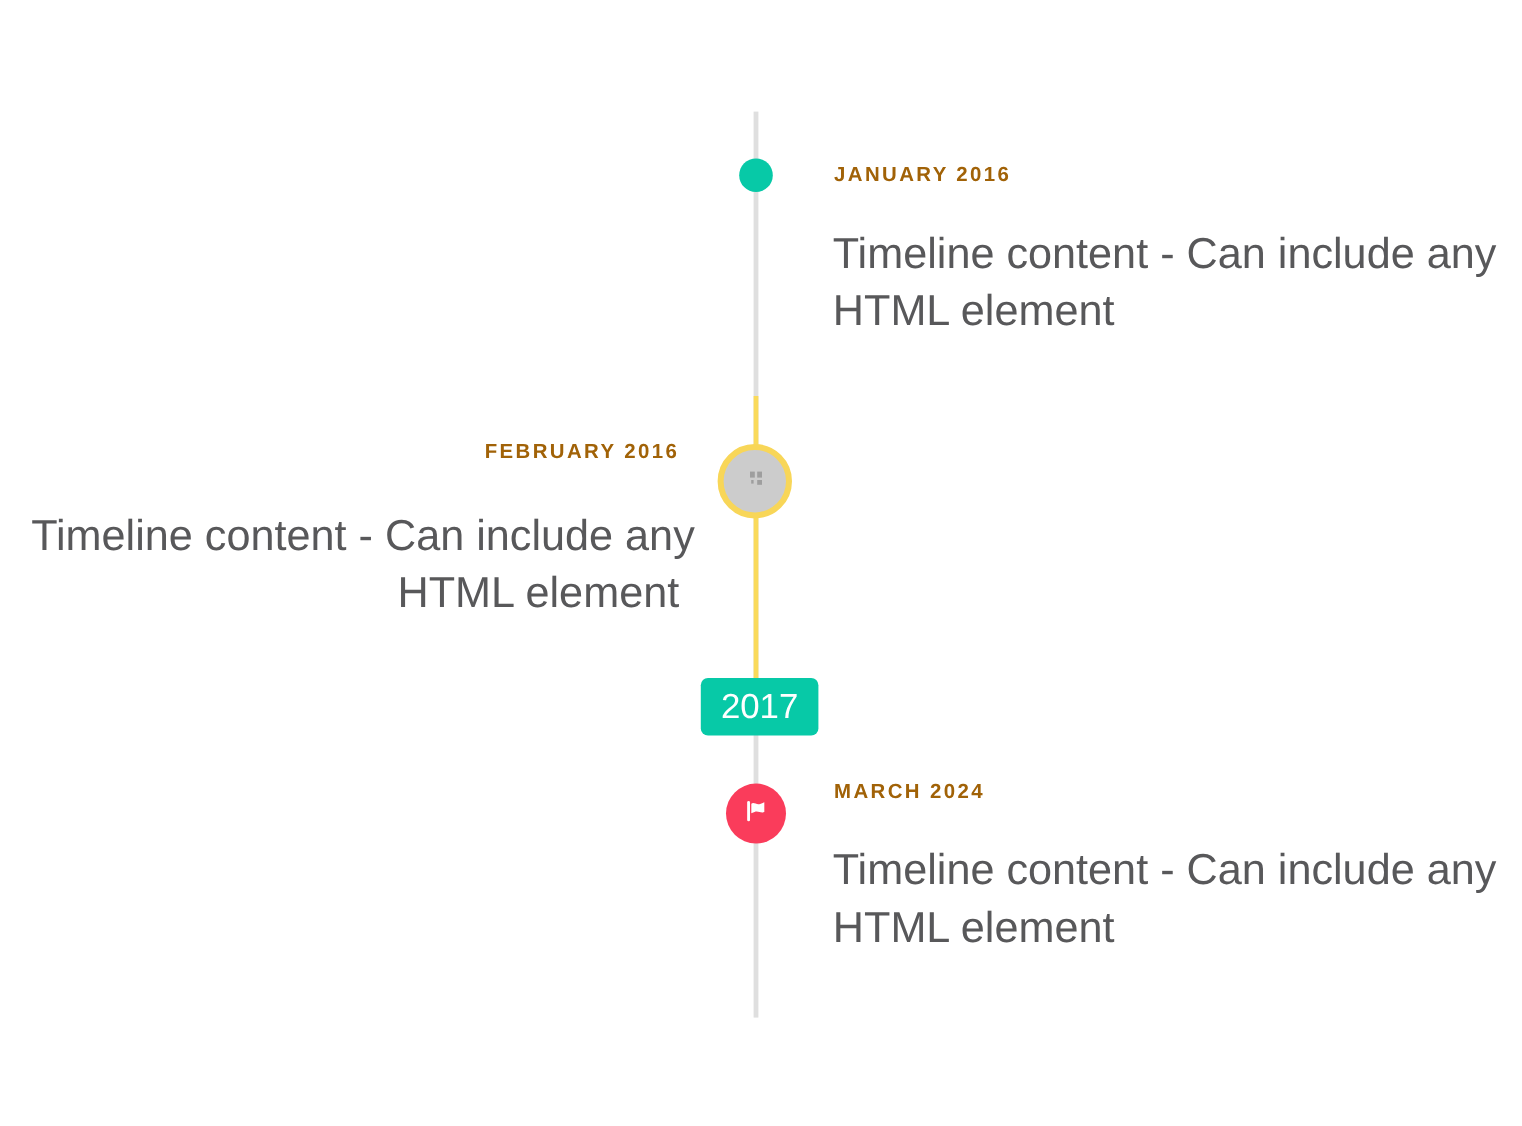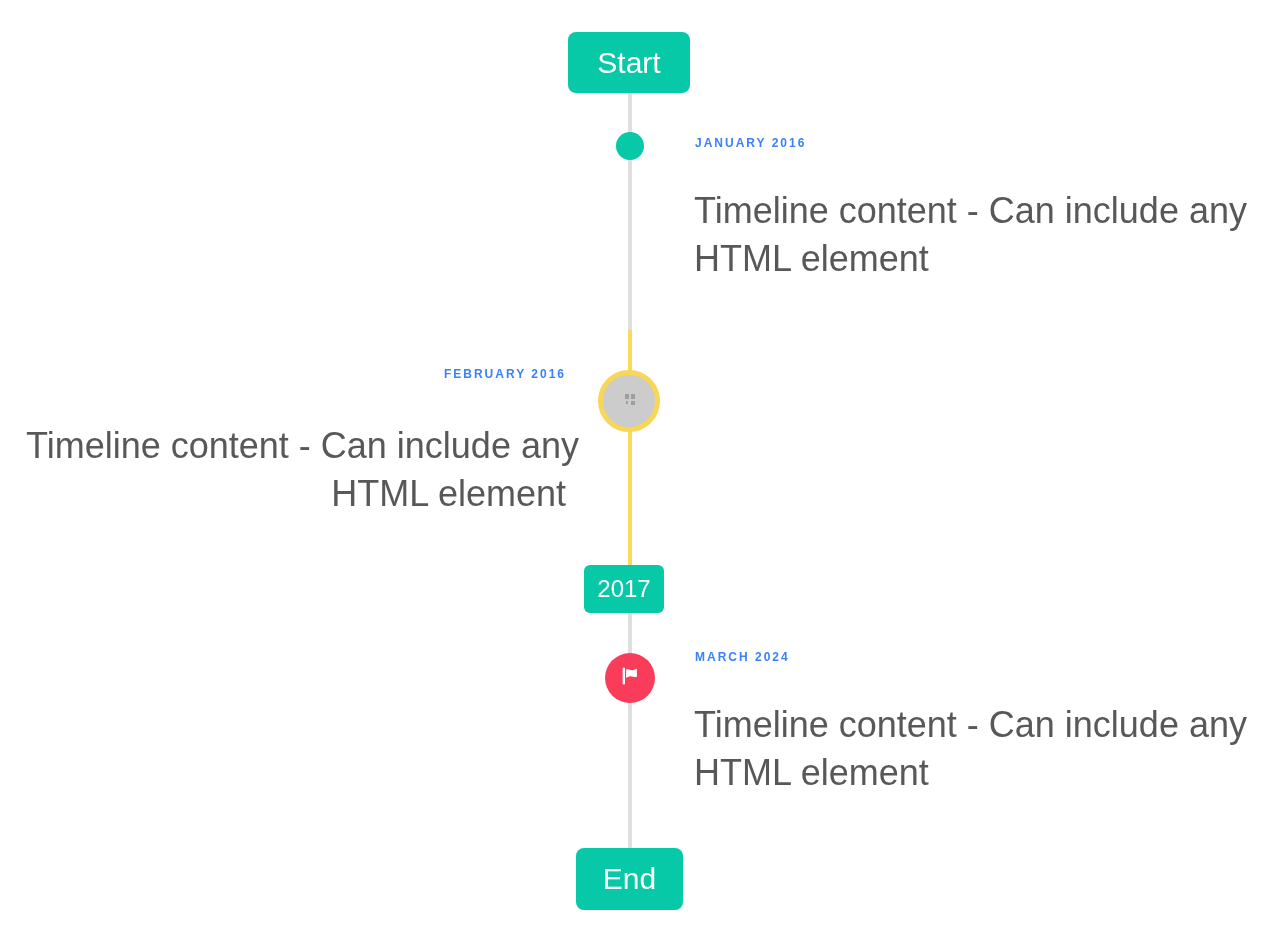--- a/index.html
+++ b/index.html
@@ -26,45 +26,45 @@
     position: absolute;
     display: flex;
     align-items: center;
     justify-content: center;
     background: #07c9a7;
     color: #ffffff;
     border-radius: 8px;
     box-sizing: border-box;
   }
   .badge.start { left: 568px; top: 32px;  width: 122px; height: 61px; font-size: 30px; }
-  .badge.year  { left: 584px; top: 565px; width: 80px;  height: 48px; font-size: 24px; border-radius: 6px; }
+  .badge.year  { left: 584px; top: 565px; width: 98px;  height: 48px; font-size: 29px; border-radius: 6px; }
   .badge.end   { left: 576px; top: 848px; width: 107px; height: 62px; font-size: 30px; }
 
   
   .marker { position: absolute; border-radius: 50%; box-sizing: content-box; }
   .marker.dot {
     left: 616px; top: 132px; width: 28px; height: 28px; background: #07c9a7;
   }
   .marker.period {
     left: 598px; top: 370px; width: 52px; height: 52px;
     background: #cccccc; border: 5px solid #f8d658;
     display: flex; align-items: center; justify-content: center;
   }
   .marker.flag {
     left: 605px; top: 653px; width: 50px; height: 50px; background: #fa3c5b;
     display: flex; align-items: center; justify-content: center;
   }
 
   
   .entry-title {
     position: absolute;
-    font-size: 12px;
+    font-size: 17px;
     font-weight: bold;
     letter-spacing: 2px;
-    color: #3b82f6;
+    color: #a16207;
     white-space: nowrap;
   }
   .entry-content {
     position: absolute;
     font-size: 36px;
     line-height: 48px;
     color: #58585a;
     width: 540px;
     margin-top: 19px;
   }
@@ -79,21 +79,20 @@
   .c-mar { top: 682px; }
 </style>
 </head>
 <body>
 
 <div class="stage">
 
   <div class="tl-line base"></div>
   <div class="tl-line highlight"></div>
 
-  <div class="badge start">Start</div>
 
   <div class="marker dot"></div>
   <div class="entry-title t-jan">JANUARY 2016</div>
   <div class="entry-content side-right c-jan">
     <div>Timeline content - Can include any</div>
     <div>HTML element</div>
   </div>
 
   <div class="marker period">
     <span>
@@ -120,15 +119,14 @@
         <path d="M8.4 6.2 C10.6 4.7, 12.6 7.6, 15.2 6.4 L18.4 5.2 L18.4 12.6 C15.8 13.9, 13.4 11.2, 10.9 12.6 L8.4 13.6 Z" fill="#ffffff"></path>
       </svg>
     </span>
   </div>
   <div class="entry-title t-mar">MARCH 2024</div>
   <div class="entry-content side-right c-mar">
     <div>Timeline content - Can include any</div>
     <div>HTML element</div>
   </div>
 
-  <div class="badge end">End</div>
 
 </div>
 
 </body></html>

